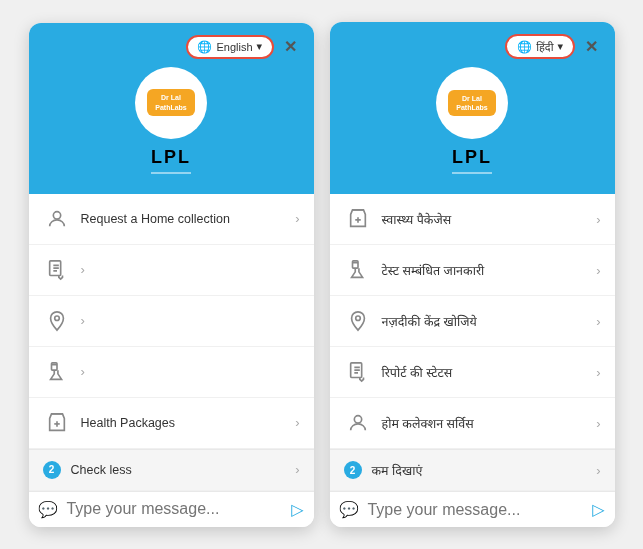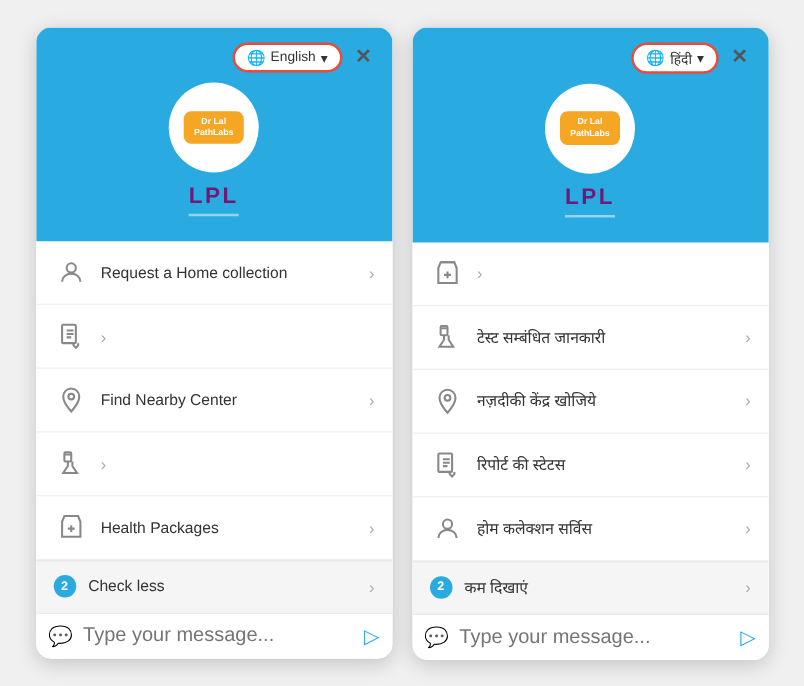--- a/index.html
+++ b/index.html
@@ -91,21 +91,21 @@
       align-items: center;
     }
     .logo-text {
       font-size: 7px;
       color: white;
       font-weight: bold;
       text-align: center;
       line-height: 1.3;
     }
     .bot-name {
-      color: #701a75;
+      color: #000000;
       font-size: 18px;
       font-weight: bold;
       letter-spacing: 2px;
     }
     .divider {
       width: 40px;
       height: 2px;
       background: rgba(255,255,255,0.5);
       margin: 4px auto 0 auto;
     }
@@ -236,21 +236,20 @@
         <span class="menu-arrow">›</span>
       </div>
 
       <div class="menu-item">
         <div class="menu-icon">
           <svg viewBox="0 0 24 24" fill="none" stroke="#888" stroke-width="1.8">
             <path d="M12 2C8.1 2 5 5.1 5 9c0 5.3 7 13 7 13s7-7.7 7-13c0-3.9-3.1-7-7-7z"></path>
             <circle cx="12" cy="9" r="2.5"></circle>
           </svg>
         </div>
-        <span class="menu-label">Find Nearby Center</span>
         <span class="menu-arrow">›</span>
       </div>
 
       <div class="menu-item">
         <div class="menu-icon">
           <svg viewBox="0 0 24 24" fill="none" stroke="#888" stroke-width="1.8">
             <rect x="6" y="2" width="6" height="8" rx="1"></rect>
             <path d="M9 10v4l-4 6h12l-4-6v-4"></path>
             <line x1="6" y1="4" x2="12" y2="4"></line>
           </svg>
@@ -308,20 +307,21 @@
 
       <div class="menu-item">
         <div class="menu-icon">
           <svg viewBox="0 0 24 24" fill="none" stroke="#888" stroke-width="1.8">
             <path d="M6 2l-2 5v13h16V7L18 2z"></path>
             <path d="M6 2h12"></path>
             <line x1="12" y1="10" x2="12" y2="16"></line>
             <line x1="9" y1="13" x2="15" y2="13"></line>
           </svg>
         </div>
+        <span class="menu-label">स्वास्थ्य पैकेजेस</span>
         <span class="menu-arrow">›</span>
       </div>
 
       <div class="menu-item">
         <div class="menu-icon">
           <svg viewBox="0 0 24 24" fill="none" stroke="#888" stroke-width="1.8">
             <rect x="6" y="2" width="6" height="8" rx="1"></rect>
             <path d="M9 10v4l-4 6h12l-4-6v-4"></path>
             <line x1="6" y1="4" x2="12" y2="4"></line>
           </svg>

